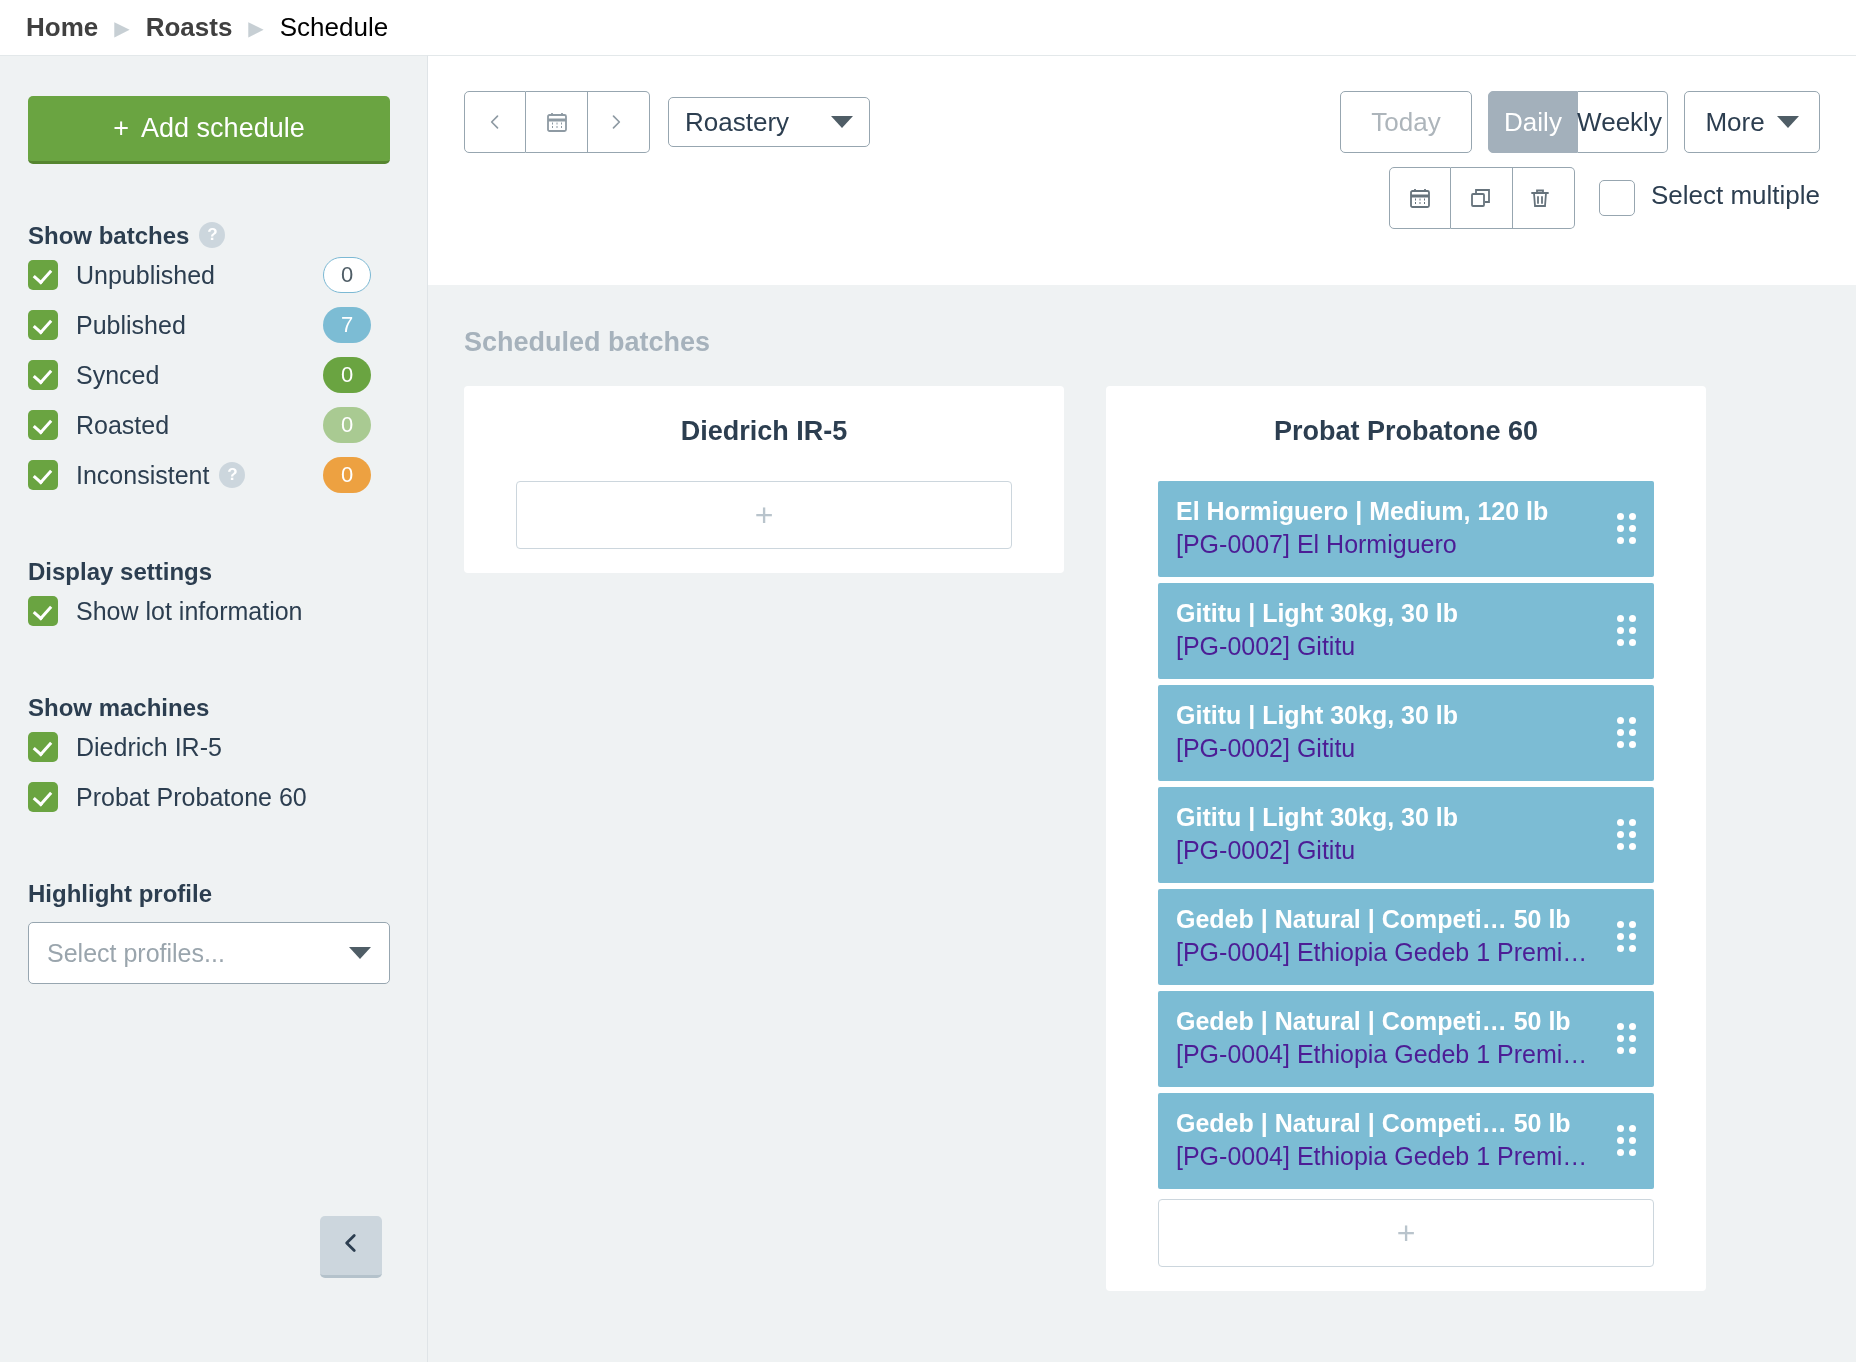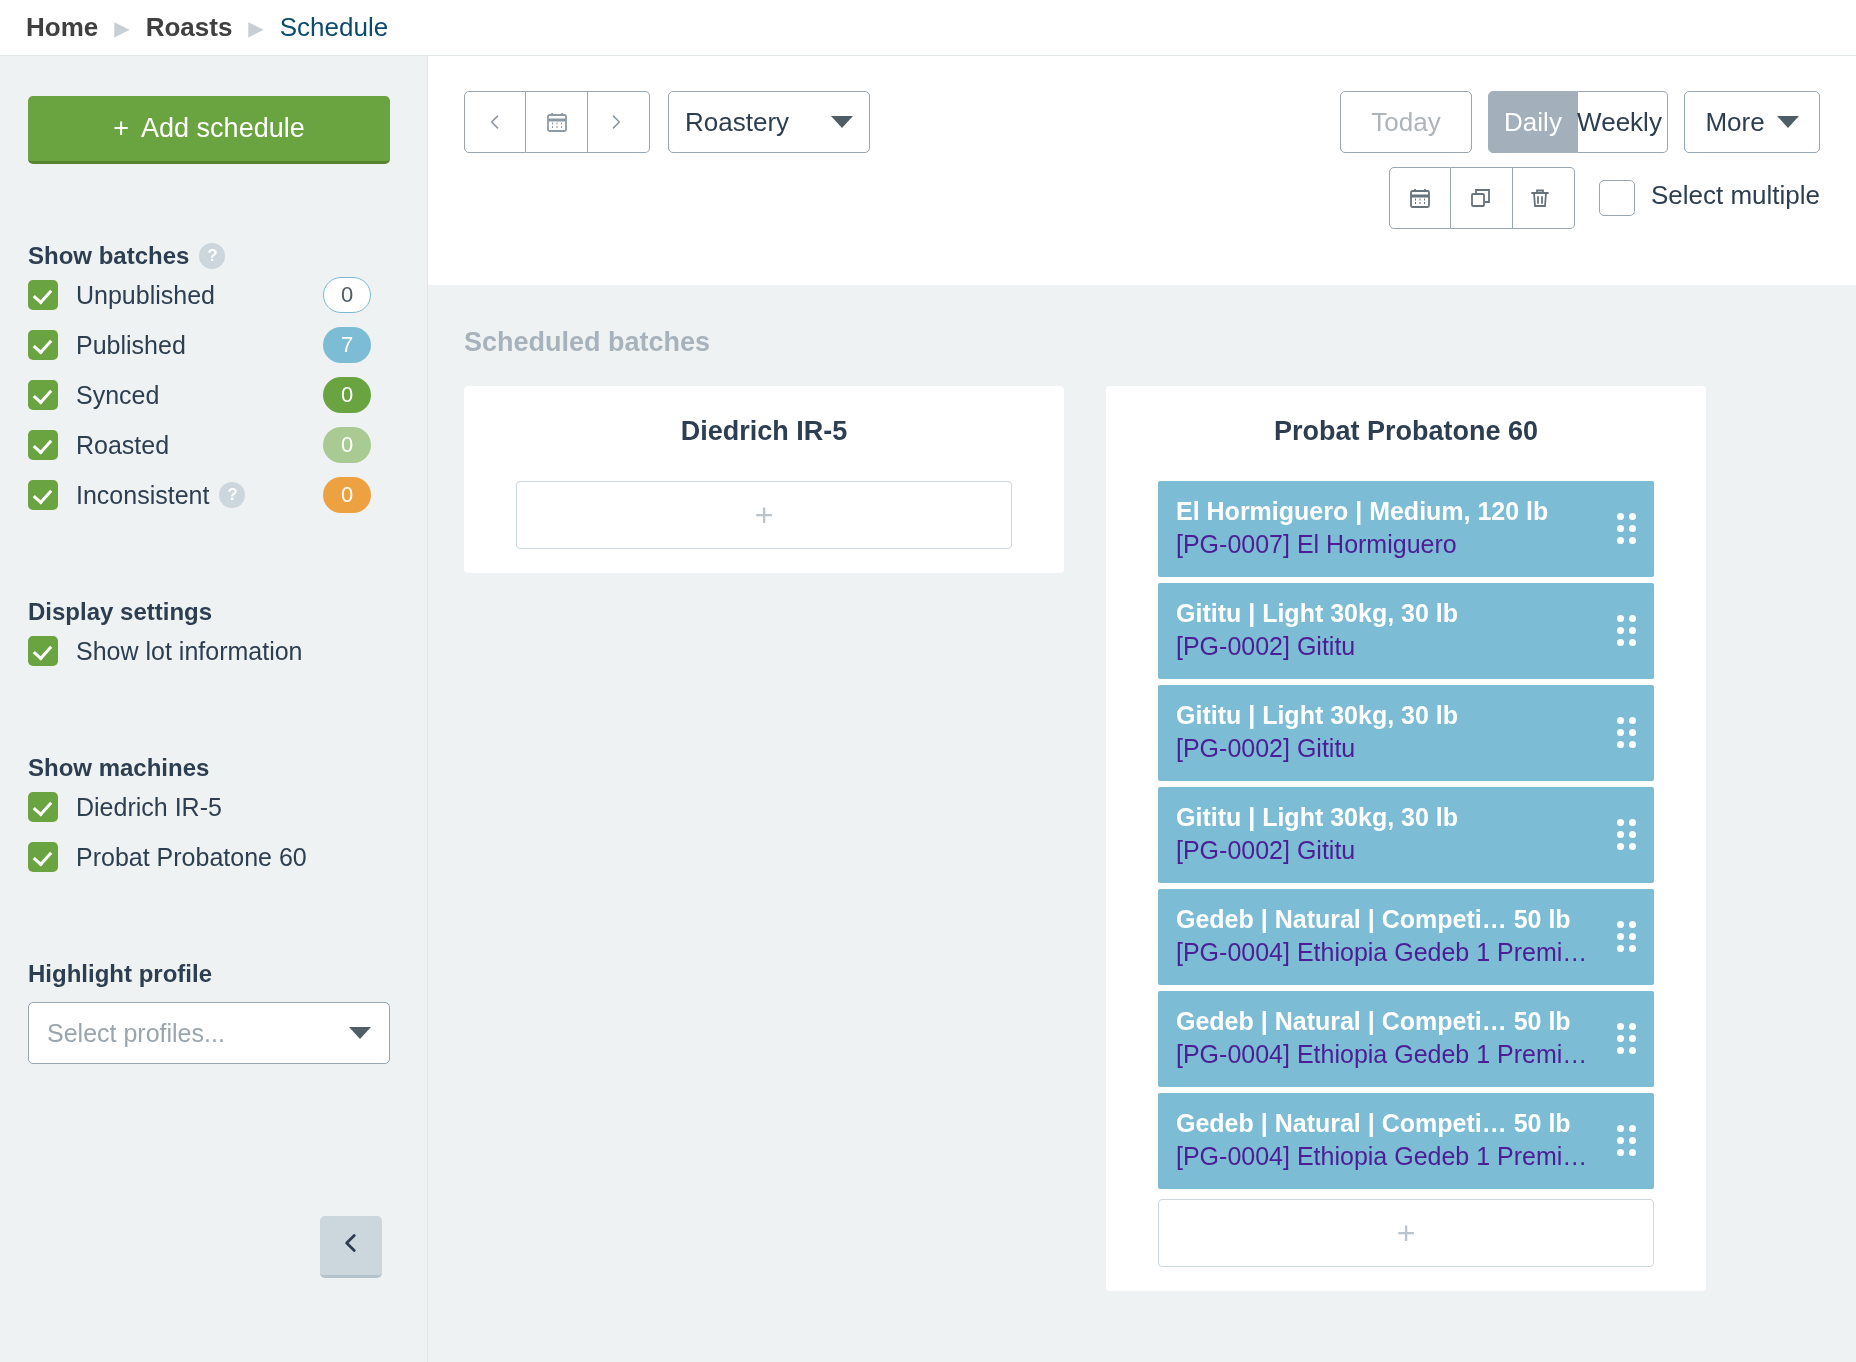--- a/index.html
+++ b/index.html
@@ -29,21 +29,21 @@
     font-weight: bold;
     text-decoration: none;
   }
   .crumb-sep {
     margin: 0 16px;
     color: #c7cfd4;
     font-size: 20px;
     line-height: 1;
   }
   .crumb-current {
-    color: #0c4a6e;
+    color: #000000;
   }
 
   
   .shell {
     display: flex;
     height: 1307px;
     align-items: stretch;
   }
 
   
@@ -73,23 +73,22 @@
     align-items: center;
     justify-content: center;
     gap: 12px;
     padding: 0;
   }
   .sb-heading {
     font-size: 24px;
     font-weight: bold;
     color: #2c3e50;
     display: flex;
-    align-items: center;
+    align-items: flex-start;
     gap: 10px;
-    margin-top: 20px;
   }
   .help-dot {
     width: 26px;
     height: 26px;
     border-radius: 50%;
     background: #ccd6dd;
     color: #ffffff;
     font-size: 17px;
     display: inline-flex;
     align-items: center;
@@ -241,21 +240,21 @@
   .date-title {
     font-size: 30px;
     font-weight: bold;
     color: #2c3e50;
     margin-left: 26px;
     white-space: nowrap;
   }
   .location-select {
     margin-left: 18px;
     width: 202px;
-    height: 62px;
+    height: 50px;
     box-sizing: border-box;
     background: #ffffff;
     border: 1px solid #97a6b0;
     border-radius: 5px;
     display: flex;
     align-items: center;
     justify-content: space-between;
     padding: 0 16px;
     cursor: pointer;
     font-size: 26px;

